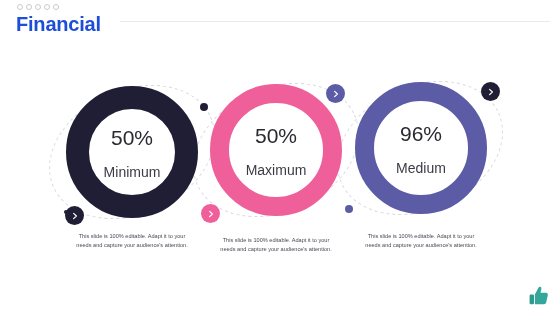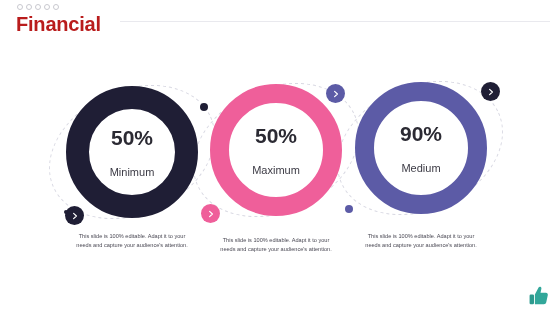--- a/index.html
+++ b/index.html
@@ -40,21 +40,21 @@
     width: 6px;
     height: 6px;
     border-radius: 50%;
     border: 1px solid #c9c9cf;
     box-sizing: border-box;
     background: #ffffff;
   }
   .page-title {
     font-size: 20px;
     font-weight: bold;
-    color: #b91c1c;
+    color: #1d4ed8;
     letter-spacing: -0.2px;
     line-height: 24px;
     white-space: nowrap;
   }
   .title-rule {
     position: absolute;
     left: 120px;
     top: 21px;
     width: 430px;
     height: 1px;
@@ -97,26 +97,26 @@
     left: 0; top: 0;
     width: 132px;
     height: 132px;
     display: flex;
     flex-direction: column;
     align-items: center;
     justify-content: center;
   }
   .ring-pct {
     font-size: 21px;
-    font-weight: bold;
+    font-weight: normal;
     color: #2b2a33;
     line-height: 24px;
   }
   .ring-lbl {
-    font-size: 11px;
+    font-size: 14px;
     color: #3c3b45;
     line-height: 14px;
     margin-top: 15px;
   }
 
   
   .badge {
     position: absolute;
     width: 19px;
     height: 19px;
@@ -198,21 +198,21 @@
       <div class="ring" style="border:19px solid #ef5f9a;"></div>
       <div class="ring-inner">
         <div class="ring-pct">50%</div>
         <div class="ring-lbl">Maximum</div>
       </div>
     </div>
 
     <div class="ring-unit" style="left:355px; top:6px;">
       <div class="ring" style="border:19px solid #5c5ba6;"></div>
       <div class="ring-inner">
-        <div class="ring-pct">90%</div>
+        <div class="ring-pct">96%</div>
         <div class="ring-lbl">Medium</div>
       </div>
     </div>
   </div>
 
   <div class="badge" style="left:65px; top:206px; background:#1f1e35;">
     <svg width="8" height="8" viewBox="0 0 8 8">
       <path d="M2.6 1.4 L5.4 4 L2.6 6.6" fill="none" stroke="#ffffff" stroke-width="1.2" stroke-linecap="round" stroke-linejoin="round"></path>
     </svg>
   </div>

